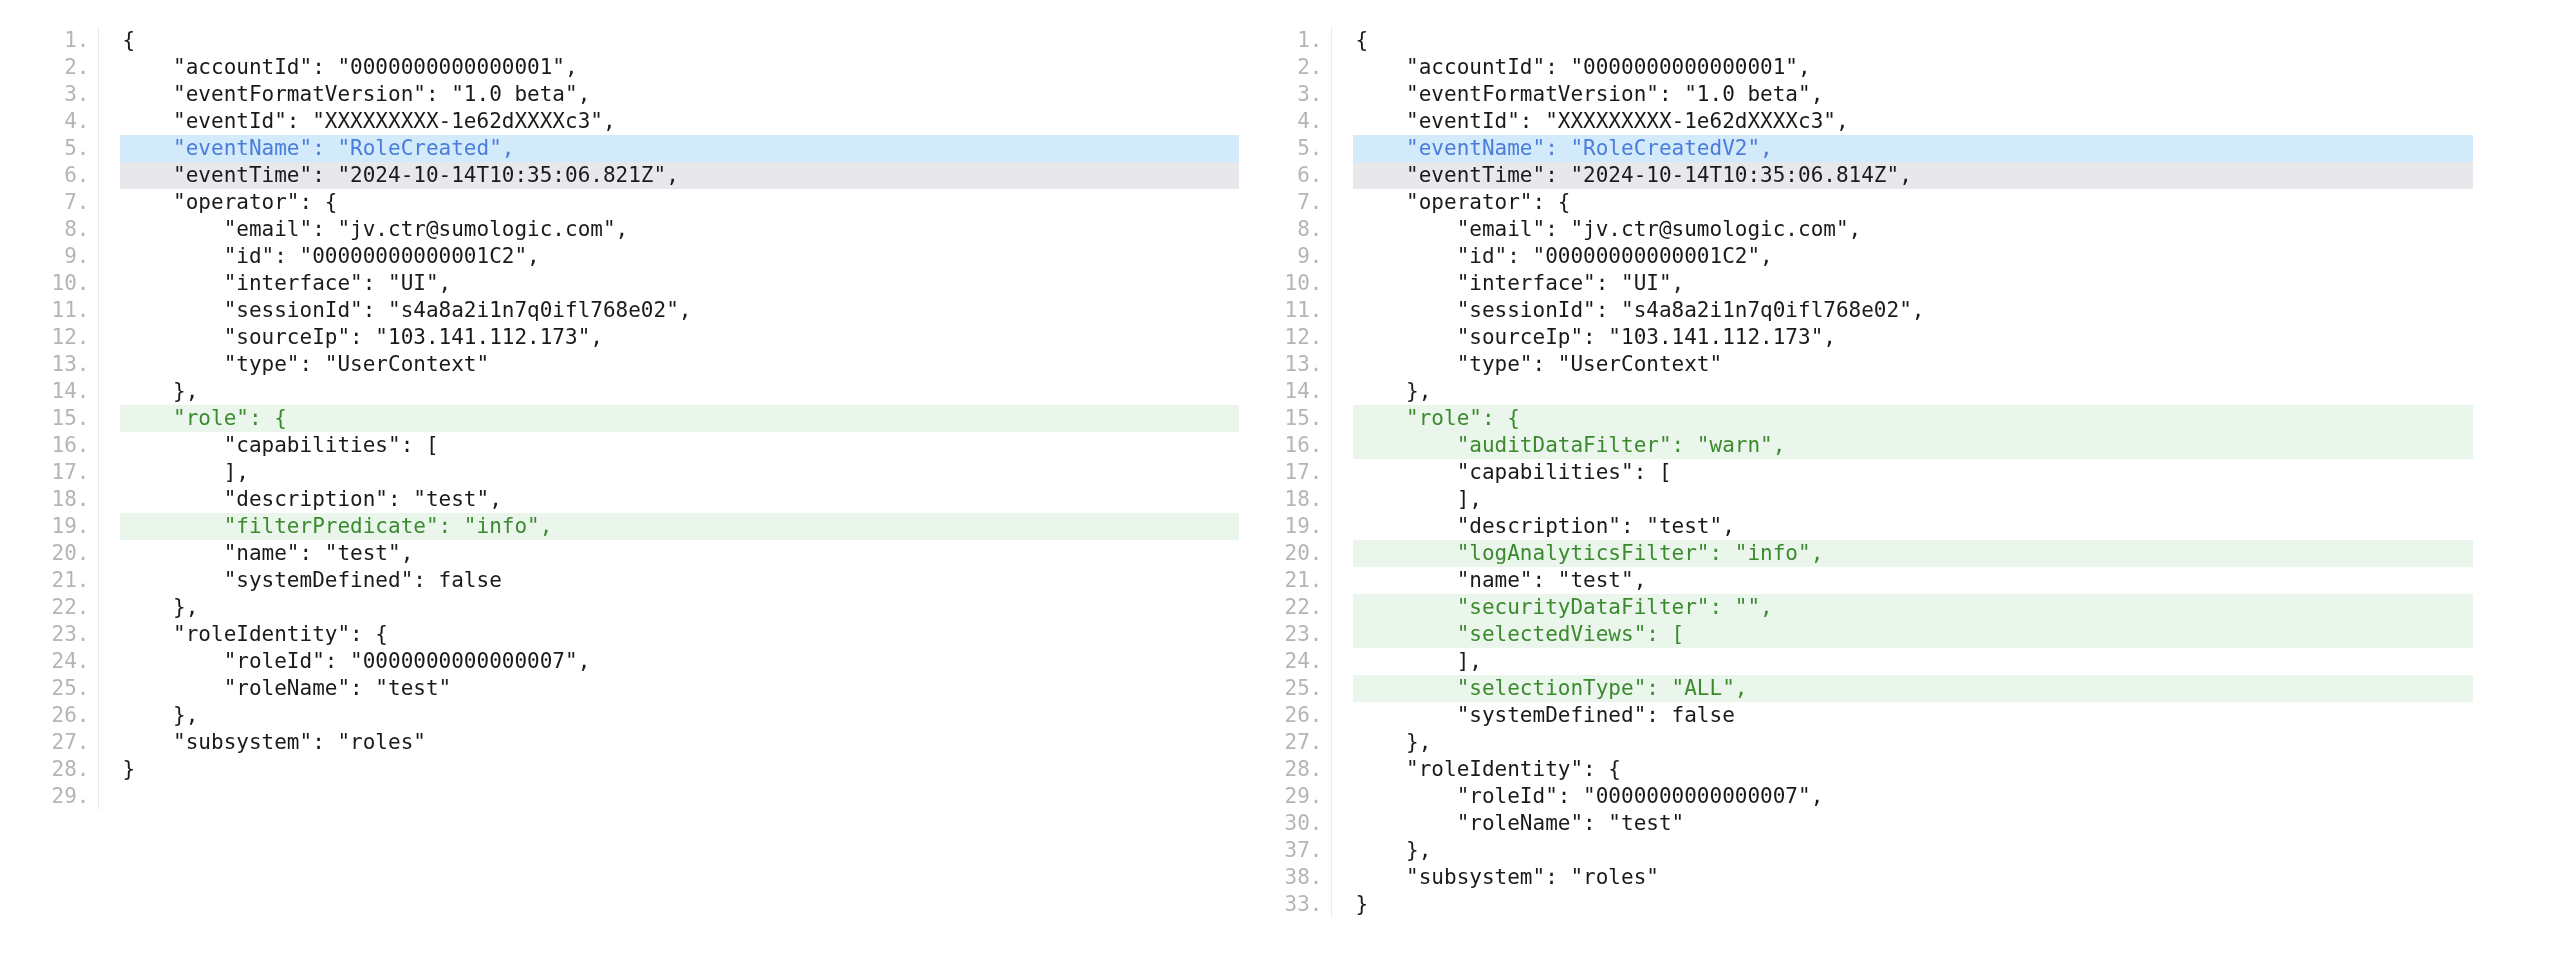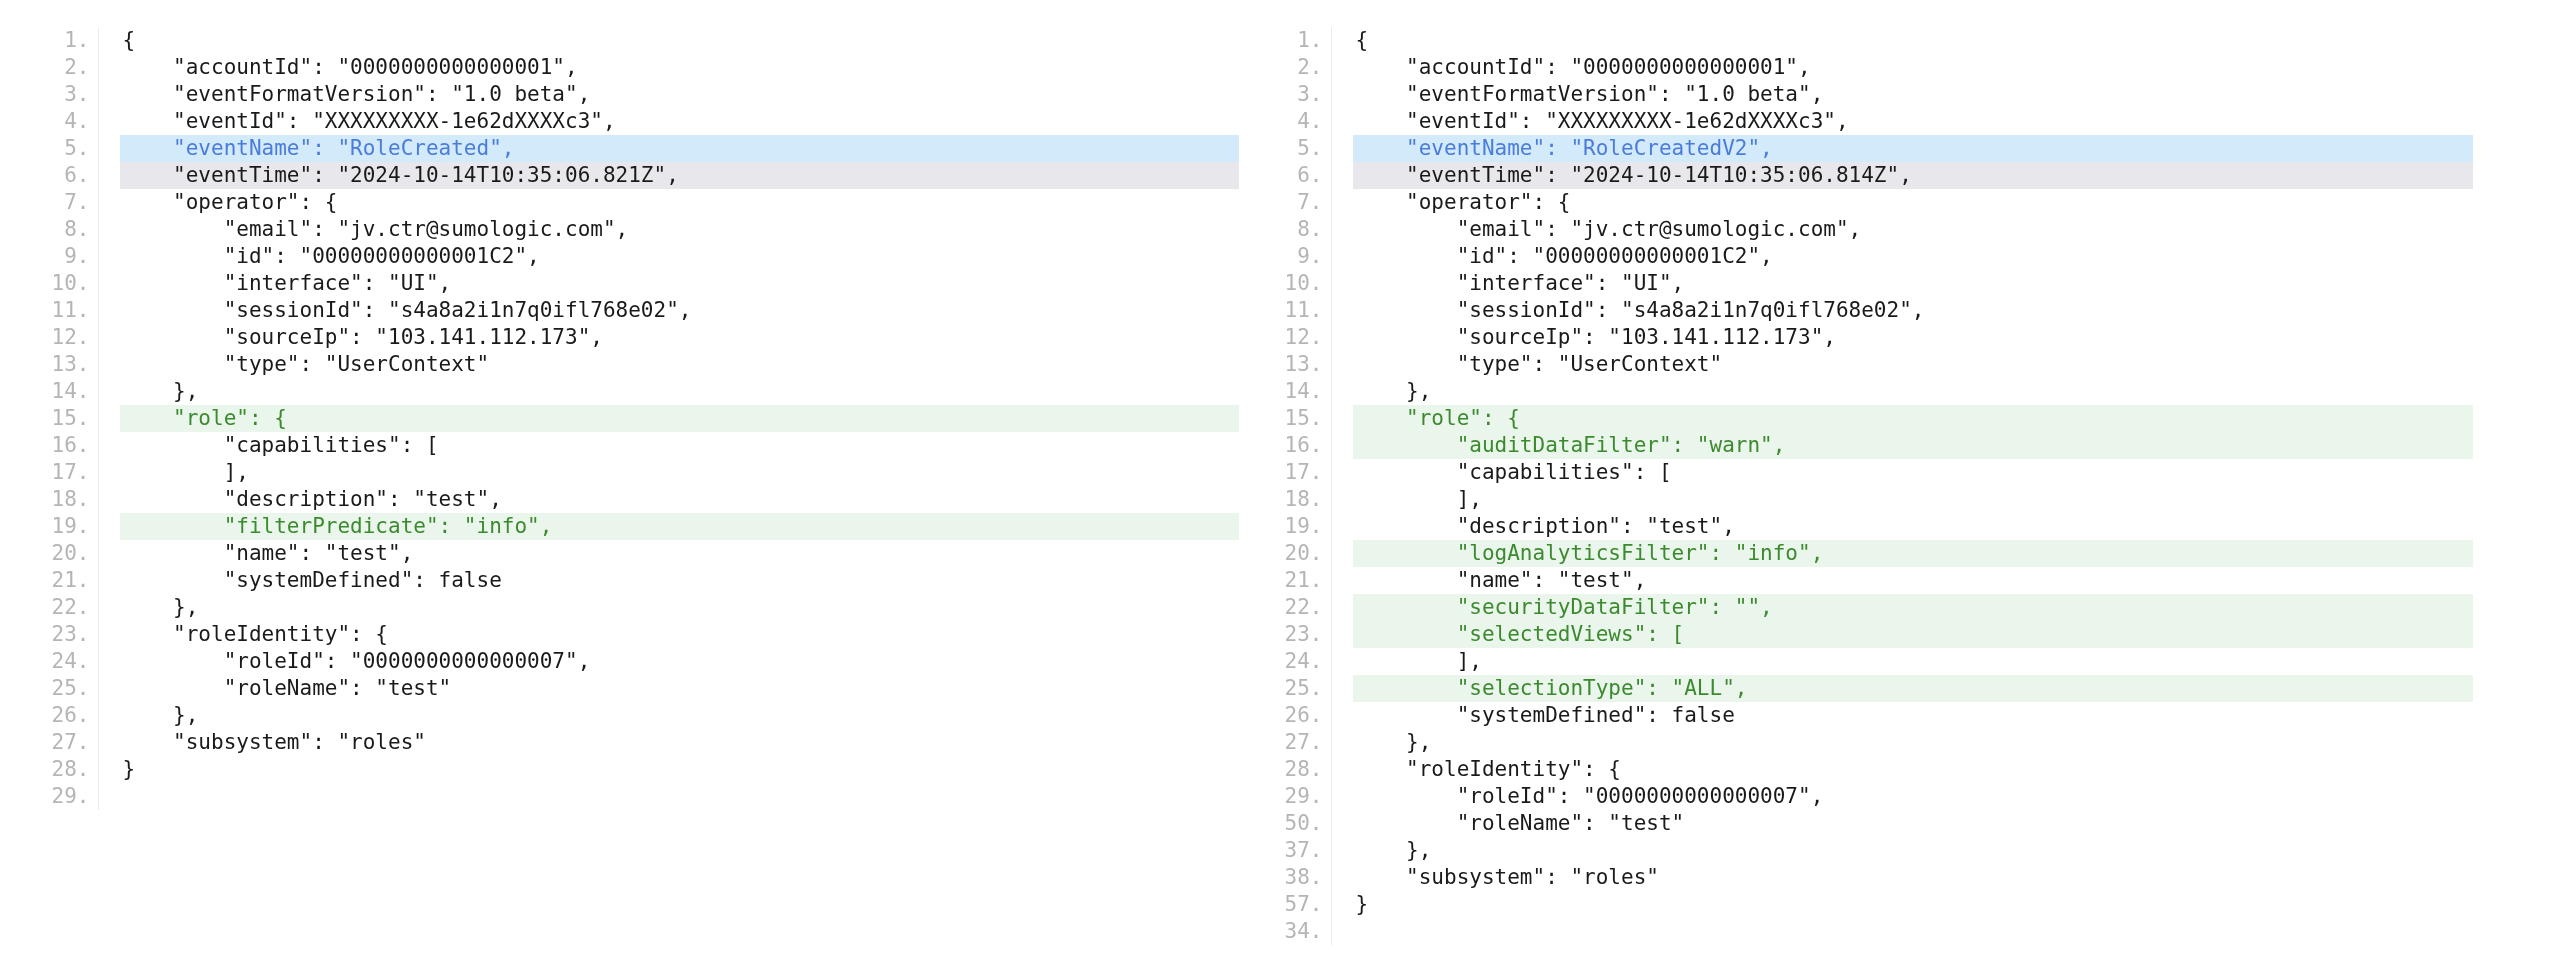--- a/index.html
+++ b/index.html
@@ -366,42 +366,37 @@
     <span class="code">    "roleIdentity": {</span>
   </div>
 
   <div class="row">
     <span class="ln">29.</span>
     <span class="gap"></span>
     <span class="code">        "roleId": "0000000000000007",</span>
   </div>
 
   <div class="row">
-    <span class="ln">50.</span>
+    <span class="ln">30.</span>
     <span class="gap"></span>
     <span class="code">        "roleName": "test"</span>
   </div>
 
   <div class="row">
     <span class="ln">37.</span>
     <span class="gap"></span>
     <span class="code">    },</span>
   </div>
 
   <div class="row">
     <span class="ln">38.</span>
     <span class="gap"></span>
     <span class="code">    "subsystem": "roles"</span>
   </div>
 
   <div class="row">
-    <span class="ln">57.</span>
+    <span class="ln">33.</span>
     <span class="gap"></span>
     <span class="code">}</span>
   </div>
 
-  <div class="row">
-    <span class="ln">34.</span>
-    <span class="gap"></span>
-    <span class="code"></span>
-  </div>
 </div>
 
 
 </body></html>

